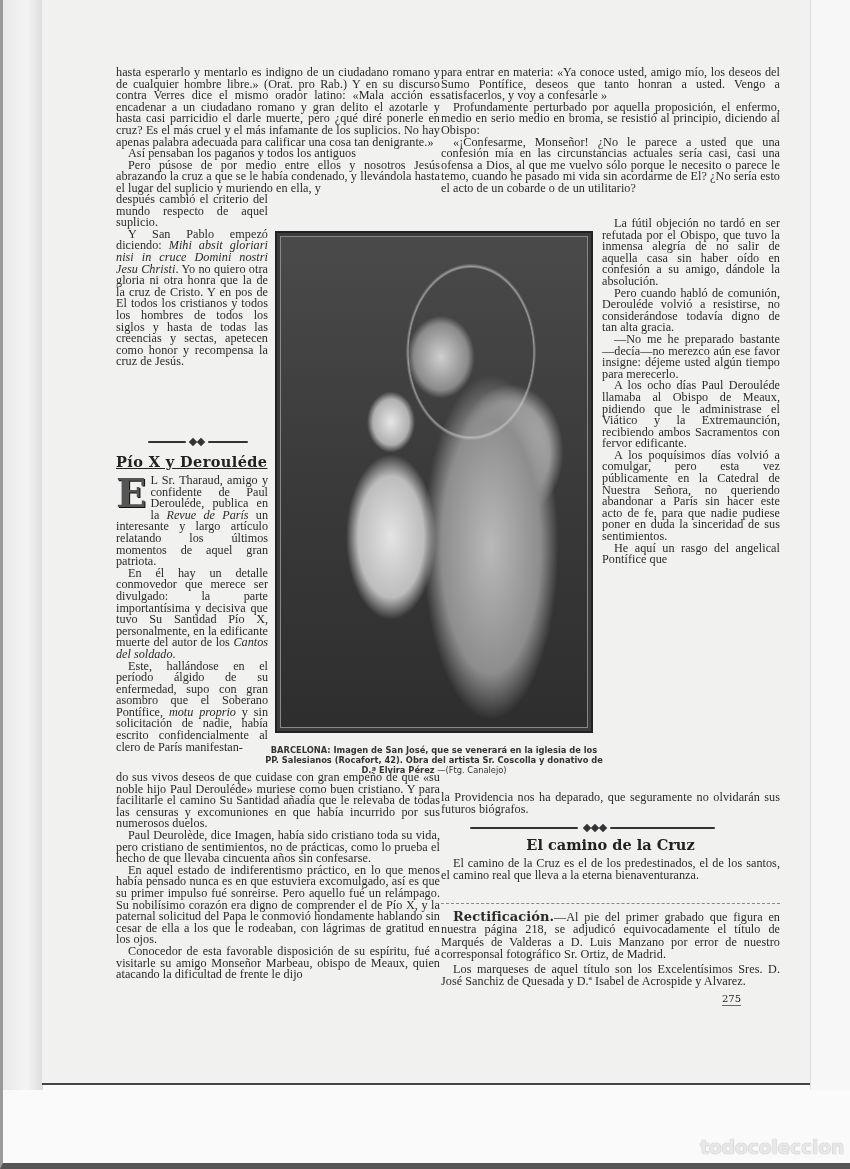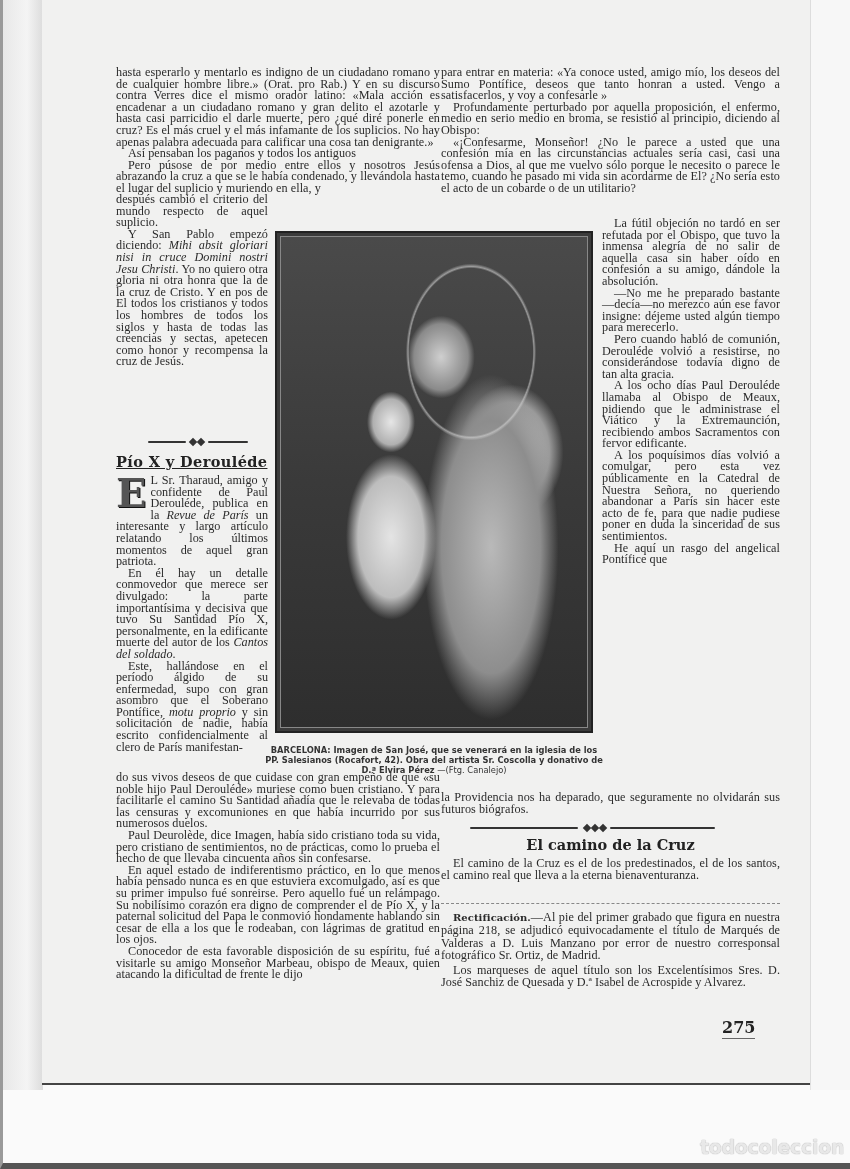--- a/index.html
+++ b/index.html
@@ -43,23 +43,23 @@
         radial-gradient(ellipse 60px 110px at 110px 300px, #e4e4e4, #bdbdbd 55%, rgba(0,0,0,0) 75%),
         radial-gradient(ellipse 90px 230px at 210px 310px, #b9b9b9, #8d8d8d 55%, rgba(0,0,0,0) 75%),
         radial-gradient(ellipse 70px 90px at 230px 215px, #c8c8c8, #9a9a9a 55%, rgba(0,0,0,0) 75%),
         linear-gradient(180deg, #4a4a4a, #3a3a3a 50%, #2e2e2e);
     }
     .caption { position: absolute; left: 263px; top: 746px; width: 342px; font-family: "DejaVu Sans", sans-serif; font-size: 8.3px; line-height: 9.8px; text-align: center; color: #333; }
     .caption b { font-weight: bold; }
 
     .hr-rule { position: absolute; left: 441px; top: 903px; width: 339px; border-top: 1px dashed #888; }
 
-    .page-number { position: absolute; left: 722px; top: 1018px; font-family: "DejaVu Serif", serif; font-weight: bold; font-size: 16px; color: #222; border-bottom: 1px solid #666; padding-bottom: 1px; }
+    .page-number { position: absolute; left: 722px; top: 993px; font-family: "DejaVu Serif", serif; font-weight: normal; font-size: 10px; color: #222; border-bottom: 1px solid #666; padding-bottom: 1px; }
     .watermark { position: absolute; left: 700px; top: 1136px; font-family: "DejaVu Sans", sans-serif; font-weight: bold; font-size: 19px; color: #e8e8e8; text-shadow: 0 0 1px #bbb, 0 0 1px #bbb; letter-spacing: -0.3px; }
-    .bold-run { font-weight: bold; font-family: "DejaVu Serif", serif; font-size: 10px; }
+    .bold-run { font-weight: bold; font-family: "DejaVu Serif", serif; font-size: 13px; }
   </style>
 </head>
 <body>
 
 <div class="scan-frame"></div>
 <div class="left-strip"></div>
 <div class="right-gap"></div>
 
 <div class="page"></div>
 
@@ -105,22 +105,22 @@
 </div>
 
 <div class="col col-right-top">
   <p class="noindent">para entrar en materia: «Ya conoce usted, amigo mío, los deseos del Sumo Pontífice, deseos que tanto honran a usted. Vengo a satisfacerlos, y voy a confesarle »</p>
   <p>Profundamente perturbado por aquella proposición, el enfermo, medio en serio medio en broma, se resistió al principio, diciendo al Obispo:</p>
   <p>«¡Confesarme, Monseñor! ¿No le parece a usted que una confesión mía en las circunstancias actuales sería casi, casi una ofensa a Dios, al que me vuelvo sólo porque le necesito o parece le temo, cuando he pasado mi vida sin acordarme de El? ¿No sería esto el acto de un cobarde o de un utilitario?</p>
 </div>
 
 <div class="col col-right-narrow">
   <p>La fútil objeción no tardó en ser refutada por el Obispo, que tuvo la inmensa alegría de no salir de aquella casa sin haber oído en confesión a su amigo, dándole la absolución.</p>
+  <p>Pero cuando habló de comunión, Derouléde volvió a resistirse, no considerándose todavía digno de tan alta gracia.</p>
   <p>—No me he preparado bastante—decía—no merezco aún ese favor insigne: déjeme usted algún tiempo para merecerlo.</p>
-  <p>Pero cuando habló de comunión, Derouléde volvió a resistirse, no considerándose todavía digno de tan alta gracia.</p>
   <p>A los ocho días Paul Derouléde llamaba al Obispo de Meaux, pidiendo que le administrase el Viático y la Extremaunción, recibiendo ambos Sacramentos con fervor edificante.</p>
   <p>A los poquísimos días volvió a comulgar, pero esta vez públicamente en la Catedral de Nuestra Señora, no queriendo abandonar a París sin hacer este acto de fe, para que nadie pudiese poner en duda la sinceridad de sus sentimientos.</p>
   <p>He aquí un rasgo del angelical Pontífice que</p>
 </div>
 
 <div class="col col-right-bottom">
   <p class="noindent">la Providencia nos ha deparado, que seguramente no olvidarán sus futuros biógrafos.</p>
 </div>
 
 <div class="ornament" style="left:470px; top:823px; width:245px;">

